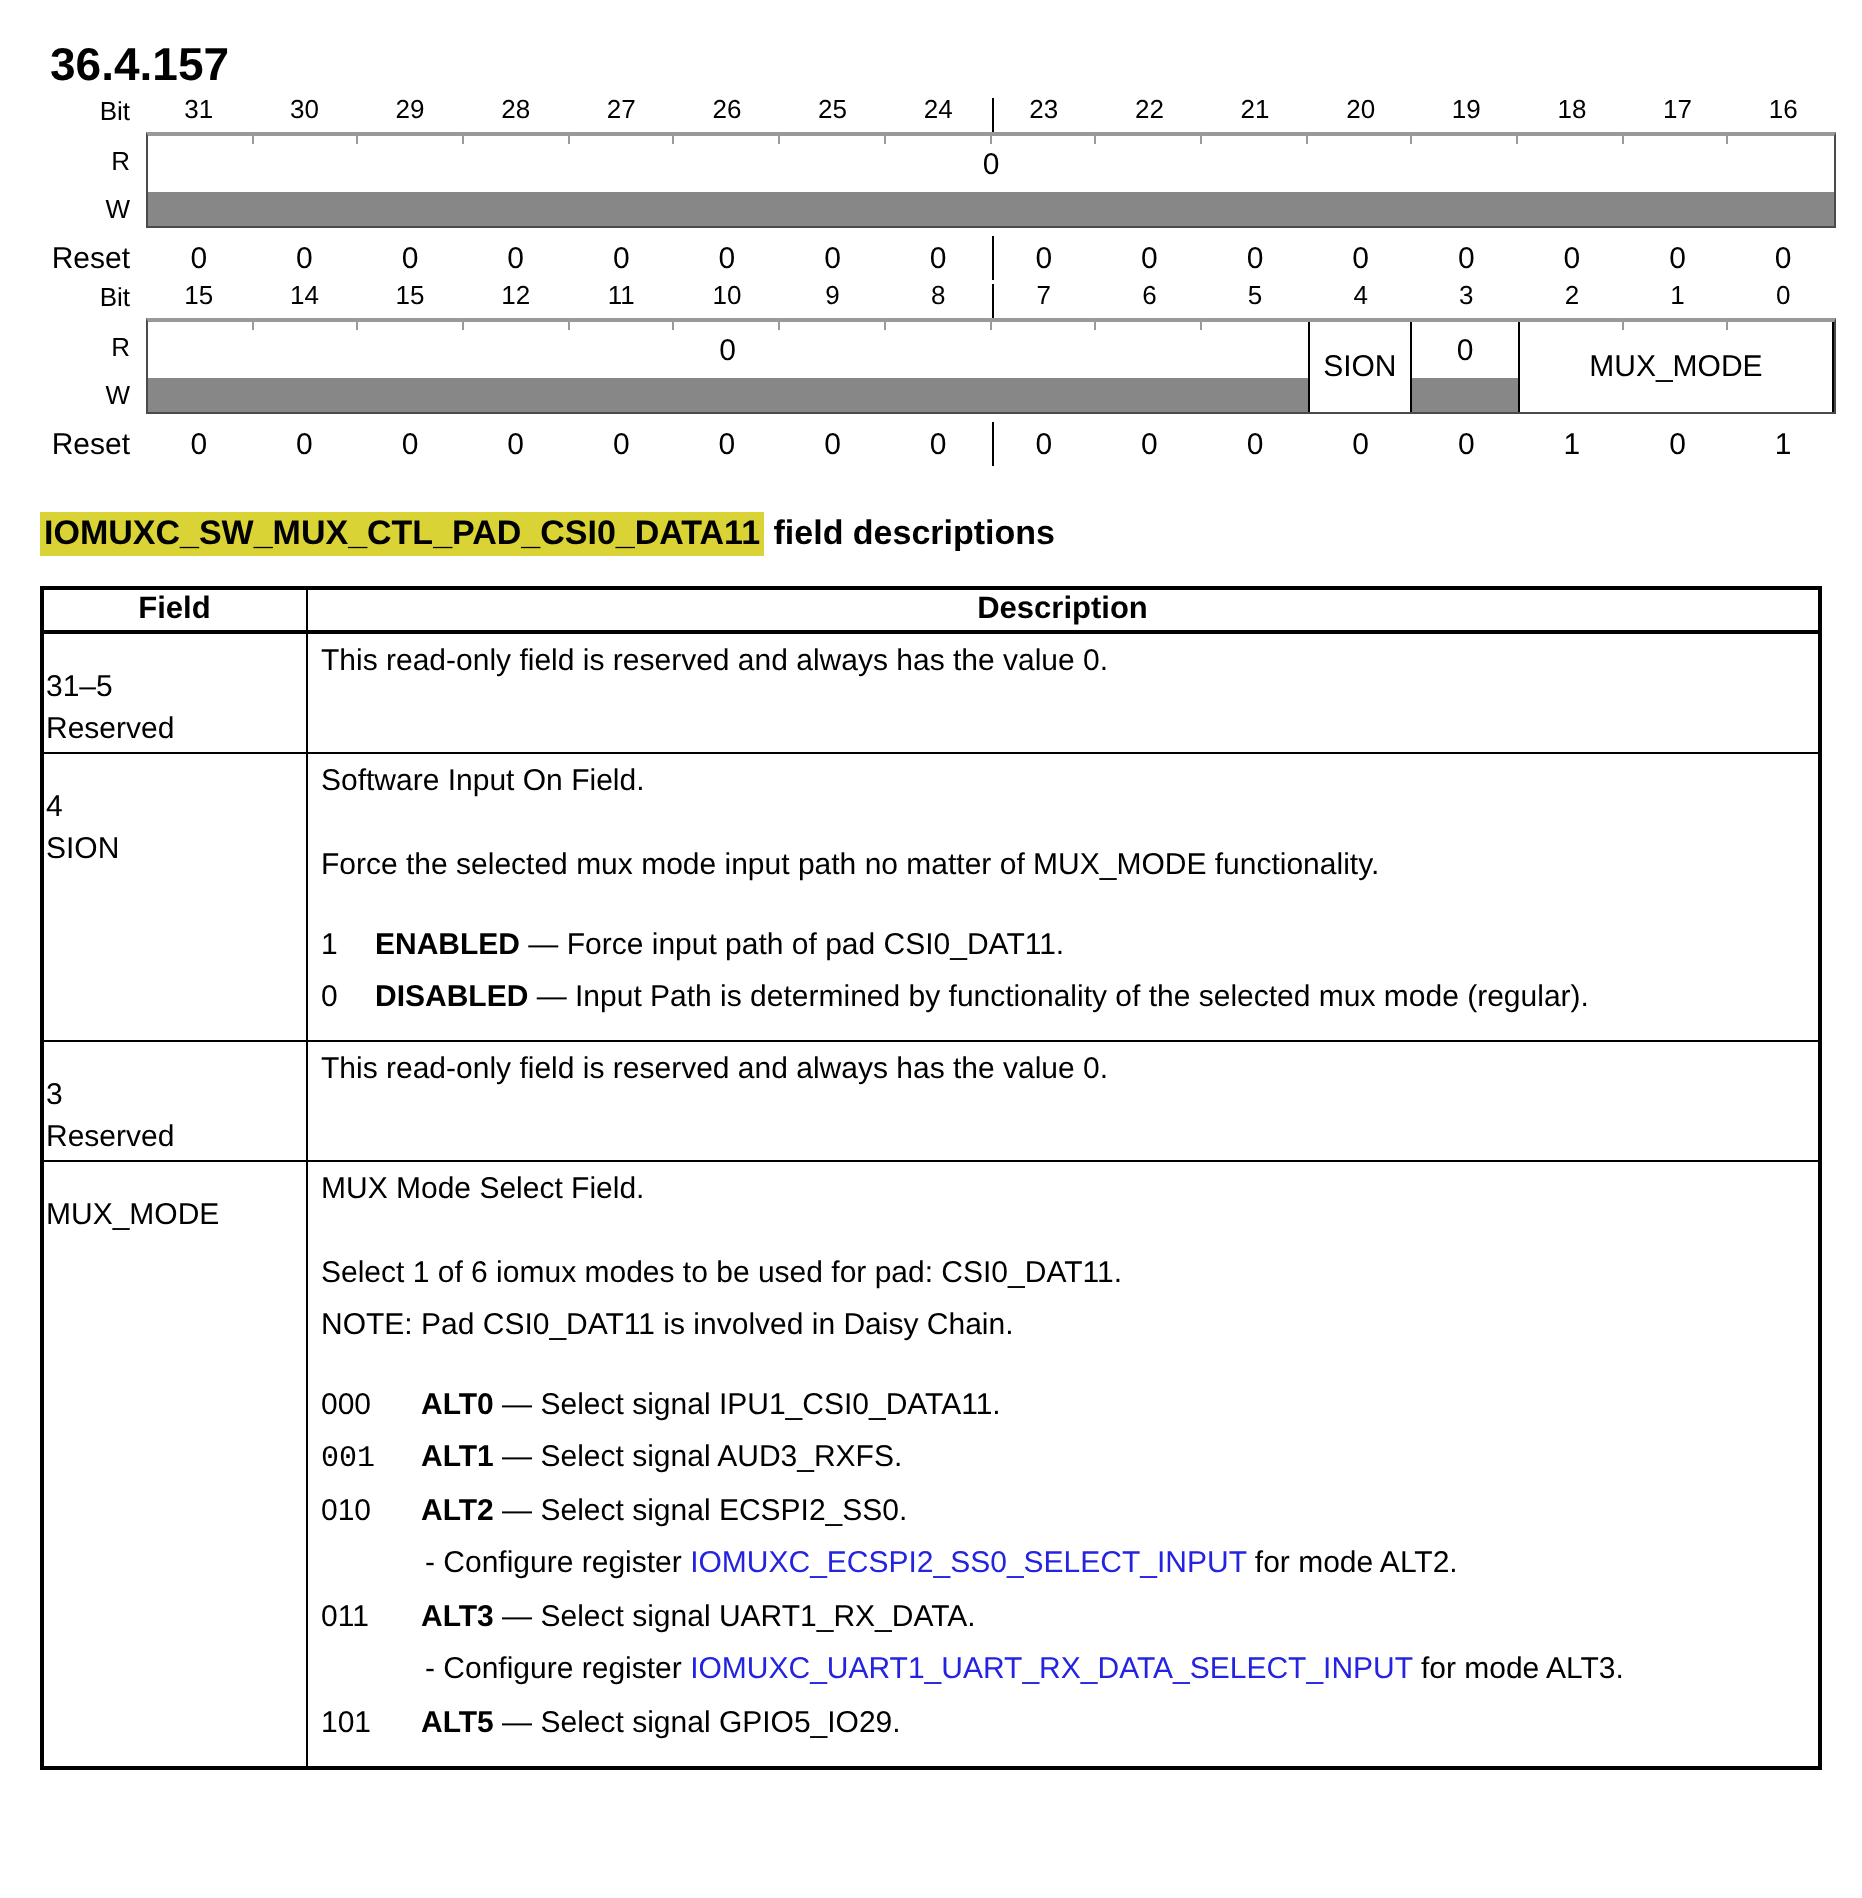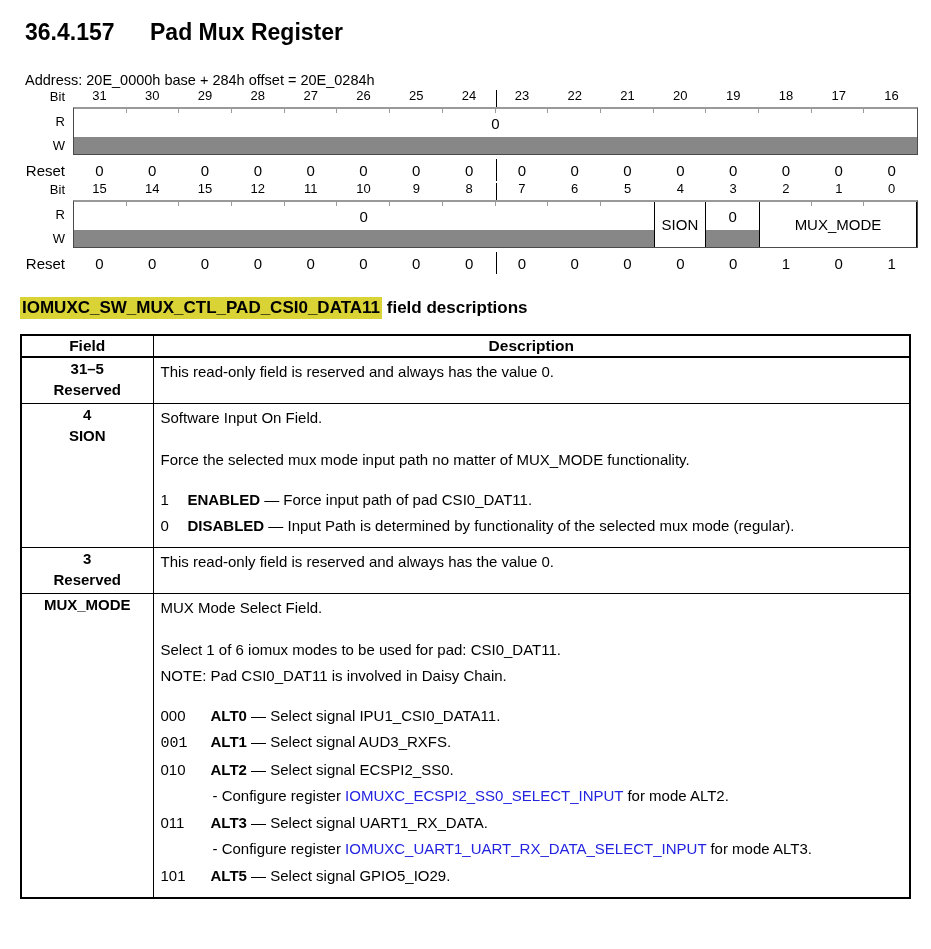--- a/index.html
+++ b/index.html
@@ -48,46 +48,44 @@
   
   .caption{width:891px;margin:24px 0 16px 20px;text-align:left;font-weight:bold;font-size:17px;}
   .caption .hl{padding:1px 2px 2px 2px;}
 
   
   table.fields{width:891px;margin:14px 0 0 20px;border-collapse:collapse;border:2px solid #000;
                font-size:15px;table-layout:fixed;}
   table.fields th,table.fields td{border:1px solid #000;box-sizing:border-box;}
   table.fields th{font-size:15.5px;font-weight:bold;height:17px;text-align:center;border-bottom:2px solid #000;}
   col.fieldcol{width:132px;}
-  td.fcell{vertical-align:top;text-align:center;padding-top:0;line-height:21px;font-weight:bold;}
+  td.fcell{vertical-align:top;padding-top:16px;line-height:21px;}
   td.dcell{vertical-align:top;text-align:left;padding:3px 8px 4px 7px;line-height:18px;}
   tbody tr:nth-of-type(1) td{height:46px;}
   tbody tr:nth-of-type(2) td{height:124px;}
   tbody tr:nth-of-type(3) td{height:46px;}
   tbody tr:nth-of-type(4) td{height:302px;}
   .para{margin:2px 0 8px 0;}
   .gap{height:14px;}
   .opt{margin:0 0 8px 0;}
   .opt .code{display:inline-block;}
   .sub{margin:2px 0 9px 52px;}
   a.reglink{color:#2323e0;text-decoration:none;cursor:pointer;}
 </style>
 </head>
 <body>
 
 <div class="page">
 
   <div class="heading">
     <span class="secnum">36.4.157</span>
     <span class="titles">
-      <span>Pad Mux Register</span>
     </span>
   </div>
 
-  <div class="address">Address: 20E_0000h base + 284h offset = 20E_0284h</div>
 
   <div id="diagrams">
       <div class="reg-diagram">
         <div class="rd-row bit-row">
           <div class="rd-label">Bit</div>
           <div class="rd-grid">
             <div class="bitnum">31</div>
             <div class="bitnum">30</div>
             <div class="bitnum">29</div>
             <div class="bitnum">28</div>

